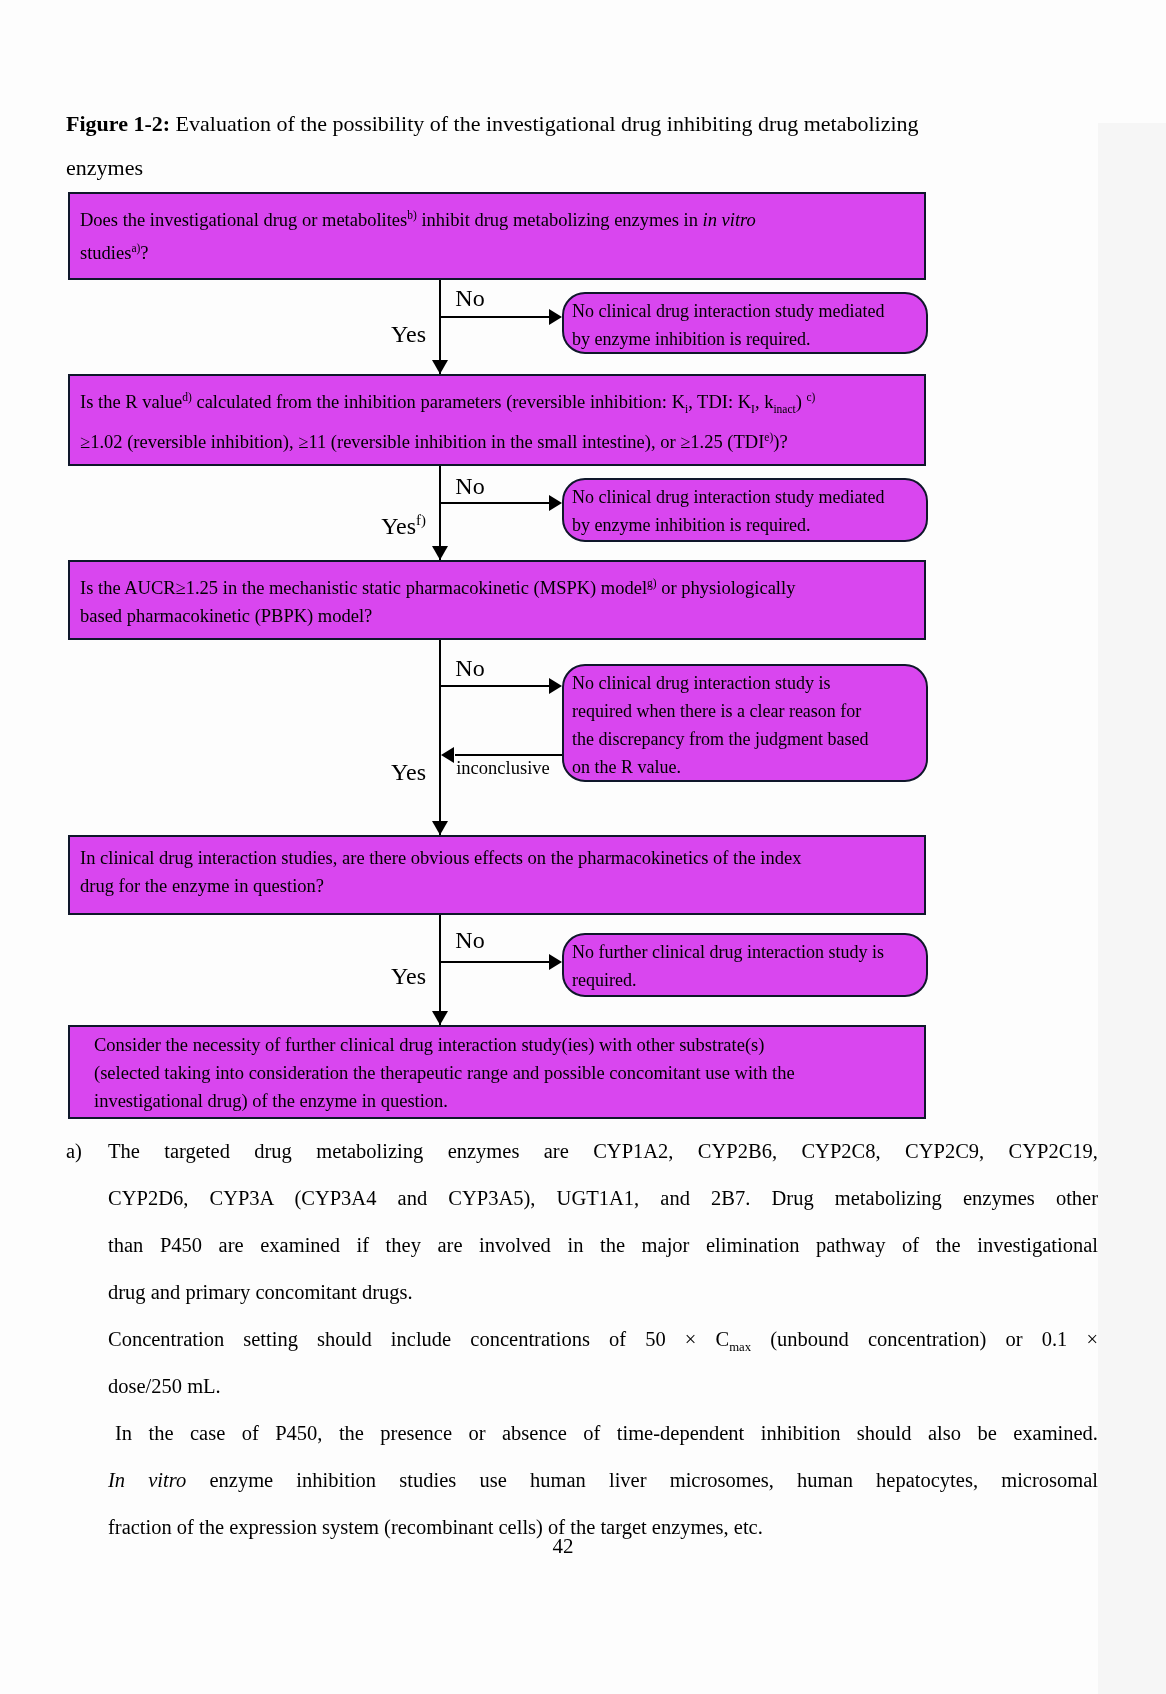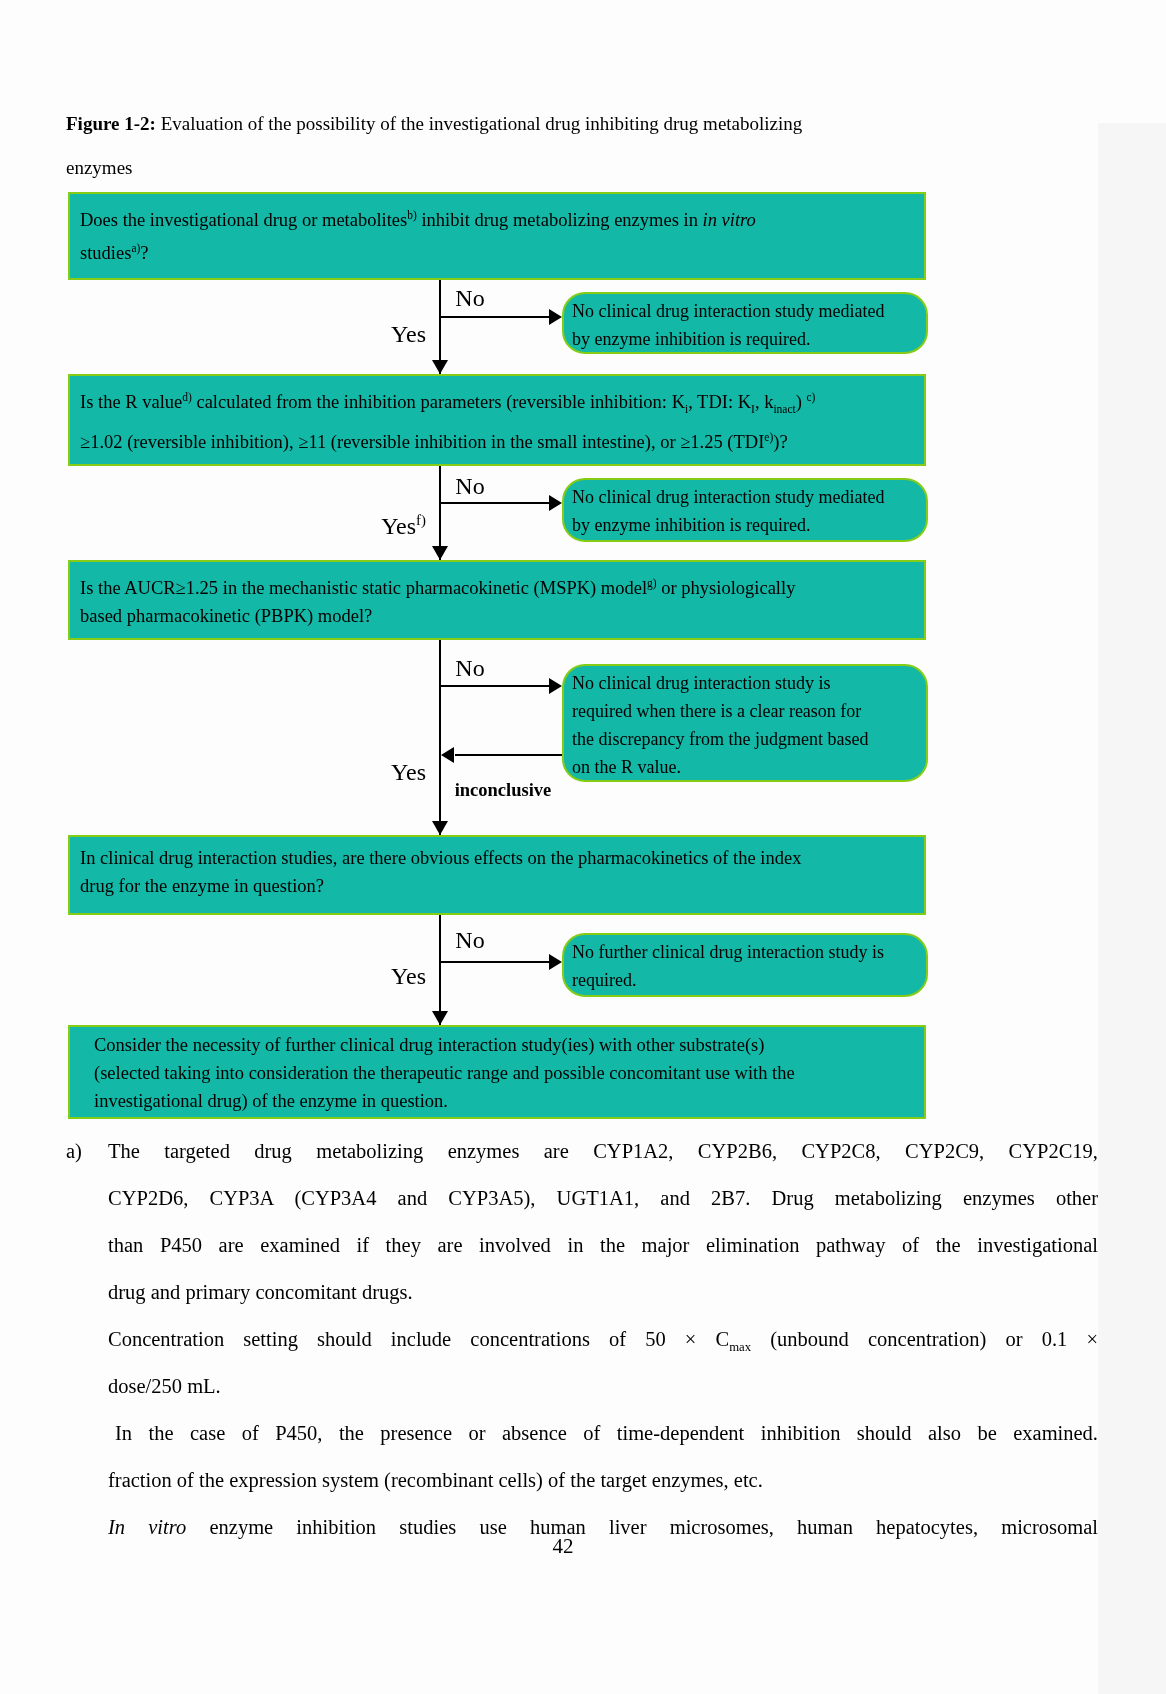--- a/index.html
+++ b/index.html
@@ -5,22 +5,22 @@
   html,body{margin:0;padding:0;background:#fdfdfd;}
   .page{
     position:relative;
     width:1166px;height:1694px;
     background:#fdfdfd;
     font-family:"Liberation Serif","DejaVu Serif",serif;
     color:#000;
     overflow:hidden;
   }
   .edge-strip{position:absolute;background:#f6f6f6;}
-  .title{position:absolute;left:66px;top:102px;width:1034px;font-size:19px;line-height:44px;}
-  .box{position:absolute;border:2px solid #84cc16;background:#14b8a6;box-sizing:border-box;}
+  .title{position:absolute;left:66px;top:102px;width:1034px;font-size:22px;line-height:44px;}
+  .box{position:absolute;border:2px solid #0f172a;background:#d946ef;box-sizing:border-box;}
   .qbox{font-size:18.5px;line-height:28px;padding:7px 10px;white-space:nowrap;overflow:hidden;}
   .rbox{font-size:18px;line-height:28px;padding:3px 8px;overflow:hidden;border-radius:23px;}
   .rbox .ln{white-space:nowrap;}
   .finalbox{font-size:18.5px;line-height:28px;padding:4px 24px;white-space:nowrap;overflow:hidden;}
   .vline,.hline{position:absolute;background:#000;}
   .vline{width:2px;}
   .hline{height:2px;}
   .arr{position:absolute;width:0;height:0;}
   .arr-down{border-left:8px solid transparent;border-right:8px solid transparent;border-top:14px solid #000;}
   .arr-right{border-top:8px solid transparent;border-bottom:8px solid transparent;border-left:13px solid #000;}
@@ -77,21 +77,21 @@
 
   <div class="box qbox" style="left:68px;top:560px;width:858px;height:80px;"><span>Is the AUCR≥1.25 in the mechanistic static pharmacokinetic (MSPK) model</span><span class="rs-sup">g)</span><span> or physiologically</span><br><span>based pharmacokinetic (PBPK) model?</span></div>
 
   <div class="vline" style="left:439px;top:640px;height:195px;"></div>
   <div class="lbl center" style="left:420px;top:656px;width:100px;">No</div>
   <div class="hline" style="left:441px;top:685px;width:108px;"></div>
   <div class="arr arr-right" style="left:549px;top:678px;"></div>
   <div class="hline" style="left:455px;top:754px;width:107px;"></div>
   <div class="arr arr-left" style="left:441px;top:747px;"></div>
   <div class="lbl right" style="left:322px;top:760px;width:104px;">Yes</div>
-  <div class="lbl center small" style="left:446px;top:778px;width:114px;font-weight:bold;">inconclusive</div>
+  <div class="lbl center small" style="left:446px;top:756px;width:114px;">inconclusive</div>
   <div class="box rbox" style="left:562px;top:664px;width:366px;height:118px;">
     <div class="ln">No clinical drug interaction study is</div>
     <div class="ln">required when there is a clear reason for</div>
     <div class="ln">the discrepancy from the judgment based</div>
     <div class="ln">on the R value.</div>
   </div>
   <div class="arr arr-down" style="left:432px;top:821px;"></div>
 
   <div class="box qbox" style="left:68px;top:835px;width:858px;height:80px;"><span>In clinical drug interaction studies, are there obvious effects on the pharmacokinetics of the index</span><br><span>drug for the enzyme in question?</span></div>
 
@@ -110,19 +110,19 @@
 
   <div class="fmarker">a)</div>
   <div class="footnote">
     <div class="fline just"><span>The targeted drug metabolizing enzymes are CYP1A2, CYP2B6, CYP2C8, CYP2C9, CYP2C19,</span></div>
     <div class="fline just"><span>CYP2D6, CYP3A (CYP3A4 and CYP3A5), UGT1A1, and 2B7. Drug metabolizing enzymes other</span></div>
     <div class="fline just"><span>than P450 are examined if they are involved in the major elimination pathway of the investigational</span></div>
     <div class="fline"><span>drug and primary concomitant drugs.</span></div>
     <div class="fline just"><span>Concentration setting should include concentrations of 50 × C</span><span class="rs-sub">max</span><span> (unbound concentration) or 0.1 ×</span></div>
     <div class="fline"><span>dose/250 mL.</span></div>
     <div class="fline just indent"><span>In the case of P450, the presence or absence of time-dependent inhibition should also be examined.</span></div>
+    <div class="fline just"><span class="rs-i">In vitro</span><span> enzyme inhibition studies use human liver microsomes, human hepatocytes, microsomal</span></div>
     <div class="fline"><span>fraction of the expression system (recombinant cells) of the target enzymes, etc.</span></div>
-    <div class="fline just"><span class="rs-i">In vitro</span><span> enzyme inhibition studies use human liver microsomes, human hepatocytes, microsomal</span></div>
   </div>
 
   <div class="pagenum">42</div>
 
 </div>
 
 </body></html>

